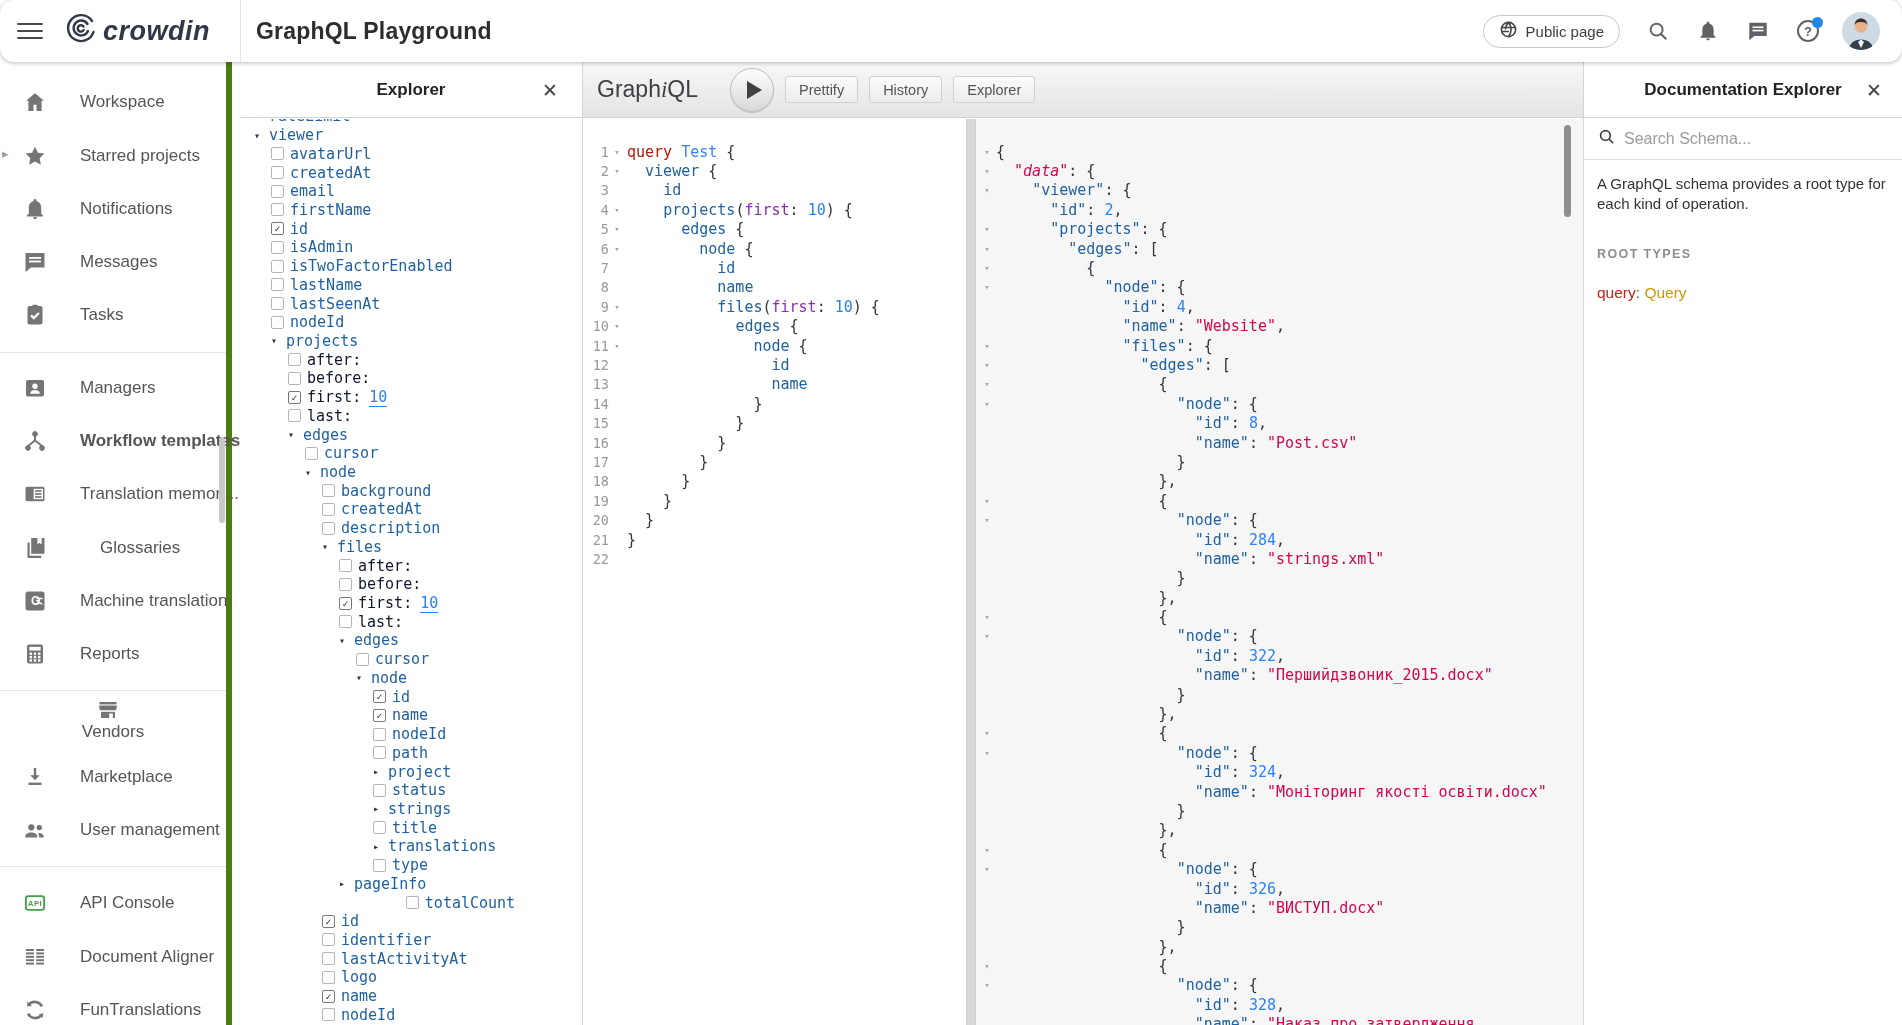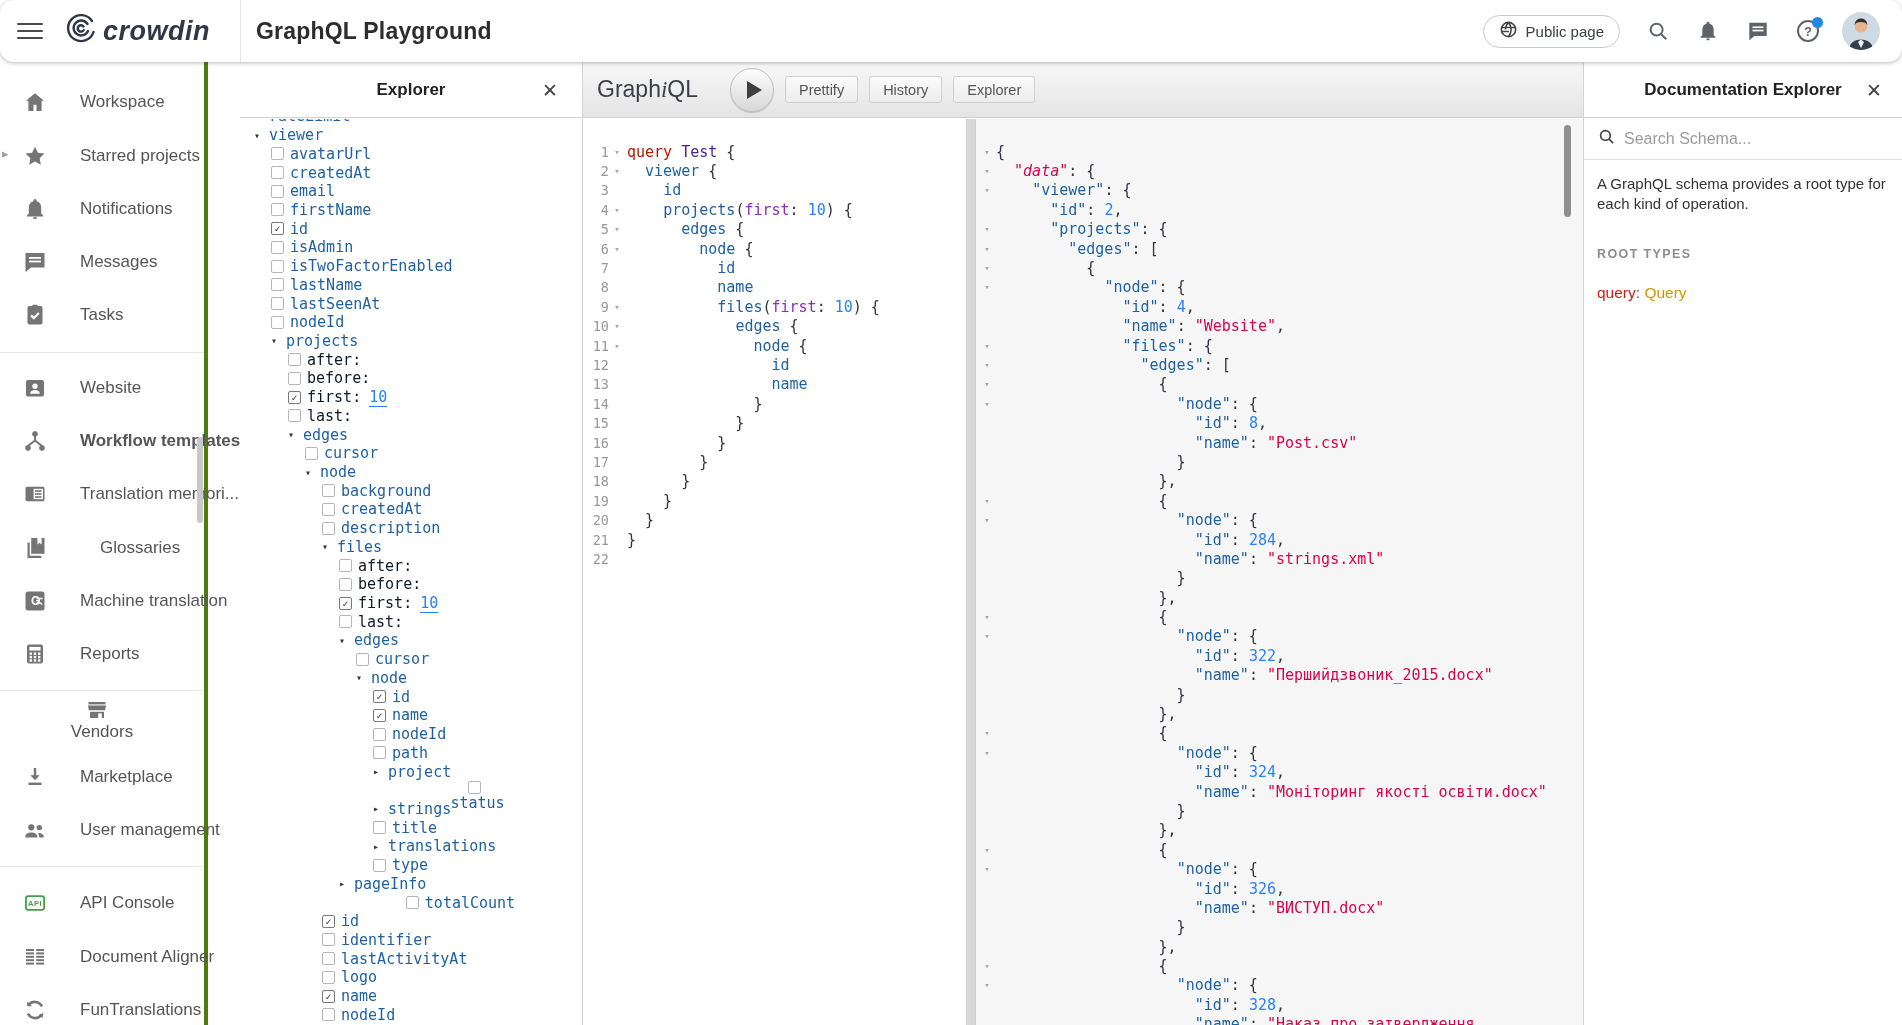--- a/index.html
+++ b/index.html
@@ -19,22 +19,22 @@
   .pill { display:flex; align-items:center; gap:8px; height:33px; padding:0 15px; border:1px solid #c9c9c9;
     border-radius:17px; font-size:15px; color:#3c4043; cursor:pointer; background:#fff; }
   .hicon { width:24px; height:24px; margin-left:26px; display:flex; align-items:center; justify-content:center;
     cursor:pointer; position:relative; }
   .help-circle { width:22px; height:22px; border:2px solid #5f6368; border-radius:50%;
     display:flex; align-items:center; justify-content:center; font-size:13px; font-weight:700; color:#5f6368; }
   .help-dot { position:absolute; top:-2px; right:-3px; width:11px; height:11px; border-radius:50%; background:#1e88e5; }
   .avatar { width:38px; height:38px; border-radius:50%; overflow:hidden; margin-left:22px; cursor:pointer; flex:none; }
 
   
-  .sidebar { position:absolute; top:62px; left:0; width:208px; bottom:0; background:#fff;
-    border-right:4px solid #4d7c0f; z-index:5; }
+  .sidebar { position:absolute; top:62px; left:0; width:232px; bottom:0; background:#fff;
+    border-right:6px solid #4d7c0f; z-index:5; }
   .side-item { position:absolute; left:0; width:100%; height:53px; display:flex; align-items:center; cursor:pointer; }
   .side-ic { width:24px; height:24px; margin-left:23px; margin-right:33px; flex:none; }
   .side-label { font-size:17px; color:#555; white-space:nowrap; }
   .side-div { position:absolute; left:0; width:100%; height:1px; background:#e8e8e8; }
   .side-scroll { position:absolute; right:1px; width:6px; top:375px; height:86px; background:#c8c8c8; border-radius:3px; }
   .flyout-caret { position:absolute; left:2px; top:146px; font-size:13px; color:#9e9e9e; z-index:6; }
 
   
   .explorer { position:absolute; top:62px; left:240px; width:343px; bottom:0; background:#fff;
     border-right:1px solid #d4d4d4; }
@@ -80,21 +80,21 @@
   .split { position:absolute; top:57px; left:383px; width:10px; bottom:0; background:#d8d8d8;
     border-left:1px solid #cfcfcf; border-right:1px solid #cfcfcf; cursor:col-resize; }
 
   .resp { position:absolute; top:57px; left:393px; width:607px; bottom:0; background:#f6f6f6; overflow:hidden;
     font-family:"DejaVu Sans Mono", monospace; font-size:15px; padding-top:23px; }
   .resp .fa { width:18px; padding-left:4px; }
   .resp-scroll { position:absolute; right:12px; top:6px; width:7px; height:92px; background:#8f8f8f;
     border-radius:4px; }
 
   .tk-k { color:#B11A04; }
-  .tk-on { color:#4c1d95; }
+  .tk-on { color:#3b82f6; }
   .tk-f { color:#1F61A0; }
   .tk-a { color:#8B2BB9; }
   .tk-n { color:#2882F9; }
   .tk-p { color:#30343c; }
   .tk-key { color:#1F61A0; }
   .tk-s { color:#D2054E; }
   .tk-dk { color:#D2054E; font-style:italic; }
 
   
   .doc { position:absolute; top:62px; left:1583px; right:0; bottom:0; background:#fff;
@@ -215,21 +215,21 @@
           <path d="M8.1 12.4l2.7 2.7 5.1-5.1" fill="none" stroke="#fff" stroke-width="2.2"></path>
         </svg></span>
       <span class="side-label">Tasks</span>
     </div>
     <div class="side-item" style="top: 299.5px;">
       <span class="side-ic"><svg width="24" height="24" viewBox="0 0 24 24" fill="#757575">
           <rect x="3" y="4" width="18" height="16.5" rx="2"></rect>
           <circle cx="12" cy="10.3" r="2.7" fill="#fff"></circle>
           <path d="M7.2 17.7c0-2.4 2.1-3.7 4.8-3.7s4.8 1.3 4.8 3.7z" fill="#fff"></path>
         </svg></span>
-      <span class="side-label">Website</span>
+      <span class="side-label">Managers</span>
     </div>
     <div class="side-item" style="top: 352.5px; font-weight: bold;">
       <span class="side-ic"><svg width="24" height="24" viewBox="0 0 24 24" fill="#757575" stroke="#757575">
           <circle cx="12" cy="5" r="2.4"></circle>
           <circle cx="5" cy="19" r="2.4"></circle>
           <circle cx="19" cy="19" r="2.4"></circle>
           <path d="M12 7v4.5M12 11.5 5 17M12 11.5 19 17" fill="none" stroke-width="2"></path>
         </svg></span>
       <span class="side-label">Workflow templates</span>
     </div>
@@ -490,21 +490,21 @@
           <span class="lbl-f">nodeId</span>
         </div>
         <div class="tree-row" style="padding-left: 133px;">
           <span class="cb"></span>
           <span class="lbl-f">path</span>
         </div>
         <div class="tree-row" style="padding-left: 133px;">
           <span class="tri">▸</span>
           <span class="lbl-f">project</span>
         </div>
-        <div class="tree-row" style="padding-left: 133px; flex-direction: column;">
+        <div class="tree-row" style="padding-left: 133px;">
           <span class="cb"></span>
           <span class="lbl-f">status</span>
         </div>
         <div class="tree-row" style="padding-left: 133px;">
           <span class="tri">▸</span>
           <span class="lbl-f">strings</span>
         </div>
         <div class="tree-row" style="padding-left: 133px;">
           <span class="cb"></span>
           <span class="lbl-f">title</span>

